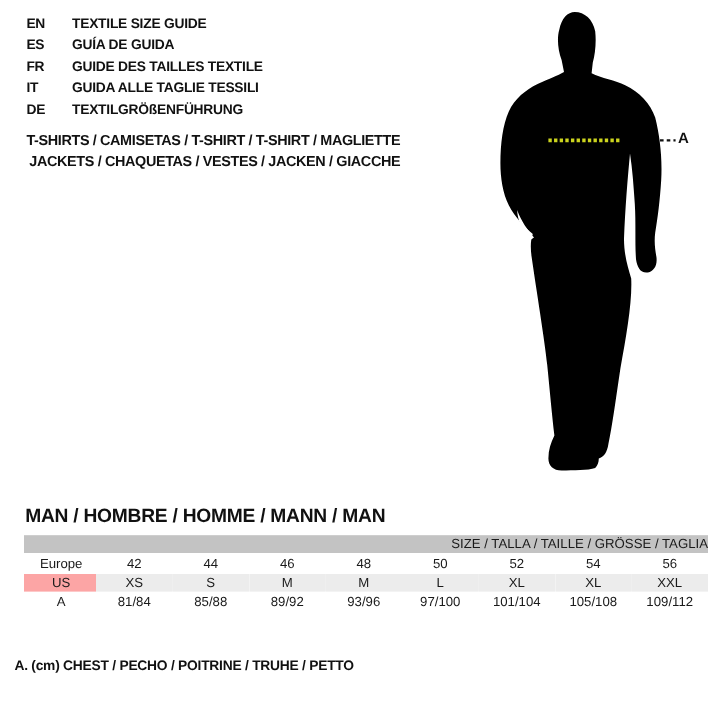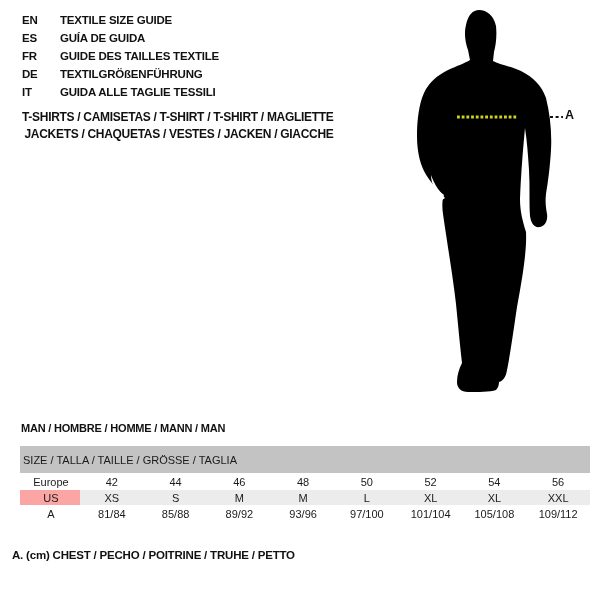--- a/index.html
+++ b/index.html
@@ -35,37 +35,37 @@
   
   .figure-svg { position: absolute; left: 398px; top: 4px; }
   .measure-label {
     position: absolute; left: 565px; top: 108px;
     font-size: 12.5px; font-weight: bold;
   }
 
   
   .section-title {
     position: absolute; left: 21px; top: 422px;
-    font-size: 11px; font-weight: bold; letter-spacing: -0.2px;
+    font-size: 16px; font-weight: bold; letter-spacing: -0.2px;
   }
 
   
   table.size {
     position: absolute; left: 20px; top: 446px;
     width: 570px; border-collapse: collapse;
     table-layout: fixed;
     font-size: 11px; color: #1a1a1a;
   }
   table.size td {
     padding: 0; text-align: center; vertical-align: middle;
     height: 15px; overflow: hidden; white-space: nowrap;
   }
   table.size td.lbl { text-align: center; padding-left: 2px; }
   table.size tr.hdr td {
-    text-align: left; padding-left: 3px; height: 27px;
+    text-align: right; padding-left: 3px; height: 15px;
   }
   table.size tr.row-europe td, table.size tr.row-a td { height: 17px; }
 
   
   .footnote {
     position: absolute; left: 12px; top: 549px;
     font-size: 11.5px; font-weight: bold; letter-spacing: -0.2px;
   }
 </style>
 </head>
@@ -80,26 +80,26 @@
     </div>
     <div class="lang-row">
       <span class="lang-code">ES</span>
       <span class="lang-label">GUÍA DE GUIDA</span>
     </div>
     <div class="lang-row">
       <span class="lang-code">FR</span>
       <span class="lang-label">GUIDE DES TAILLES TEXTILE</span>
     </div>
     <div class="lang-row">
+      <span class="lang-code">IT</span>
+      <span class="lang-label">GUIDA ALLE TAGLIE TESSILI</span>
+    </div>
+    <div class="lang-row">
       <span class="lang-code">DE</span>
       <span class="lang-label">TEXTILGRÖßENFÜHRUNG</span>
-    </div>
-    <div class="lang-row">
-      <span class="lang-code">IT</span>
-      <span class="lang-label">GUIDA ALLE TAGLIE TESSILI</span>
     </div>
   </div>
 
   <div class="categories">
     <div>T-SHIRTS / CAMISETAS / T-SHIRT / T-SHIRT / MAGLIETTE</div>
     <div>JACKETS / CHAQUETAS / VESTES / JACKEN / GIACCHE</div>
   </div>
 
   <svg class="figure-svg" width="170" height="398" viewBox="0 0 170 398" xmlns="http://www.w3.org/2000/svg">
     <path d="M 81 6

